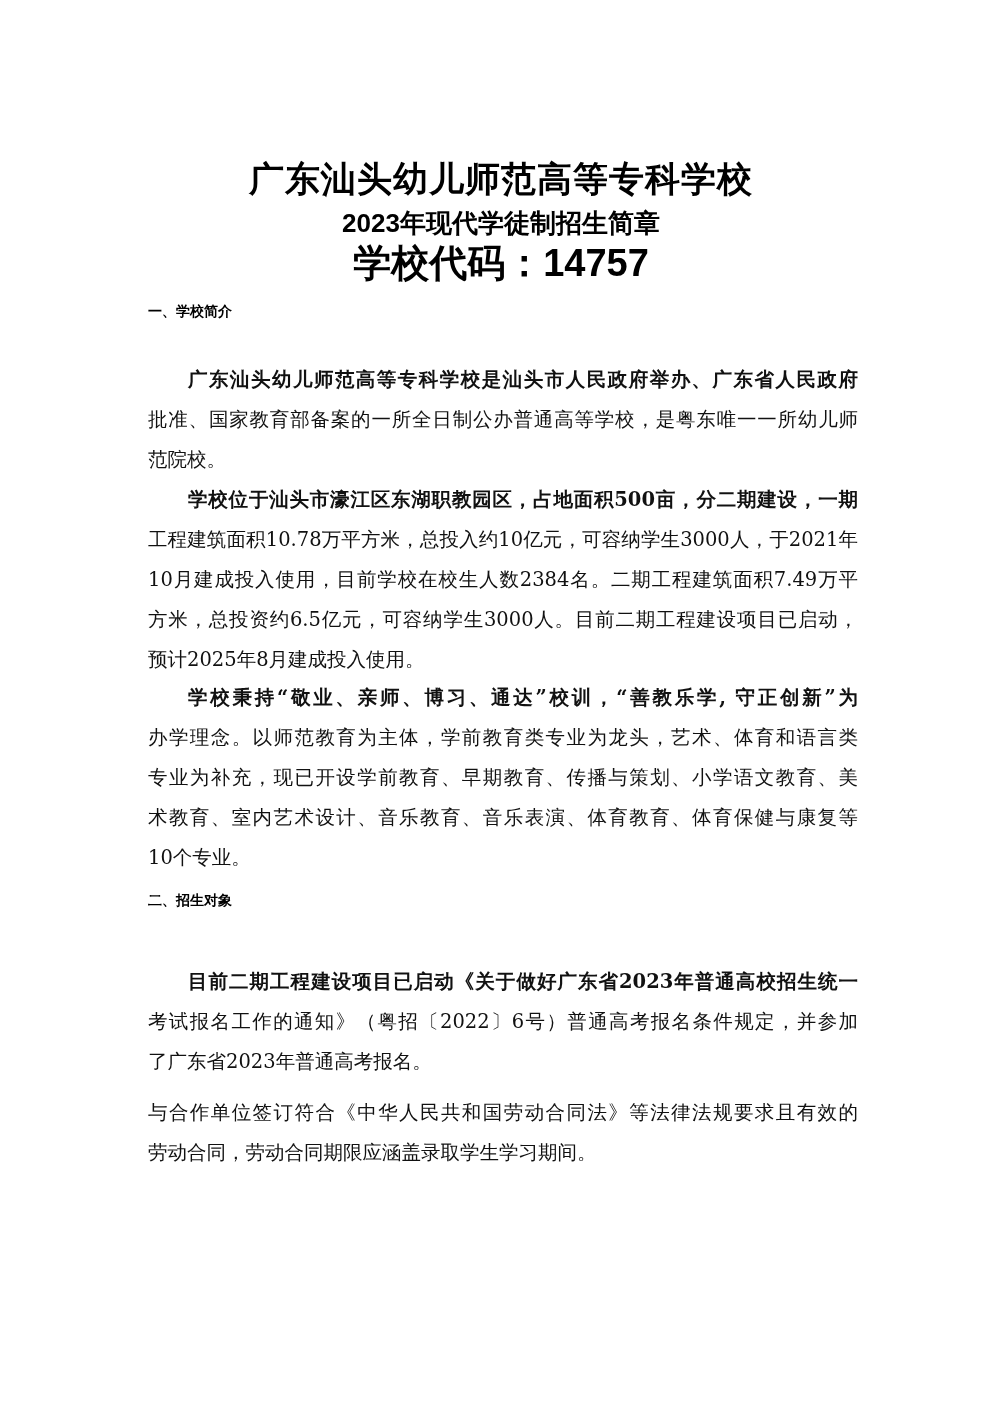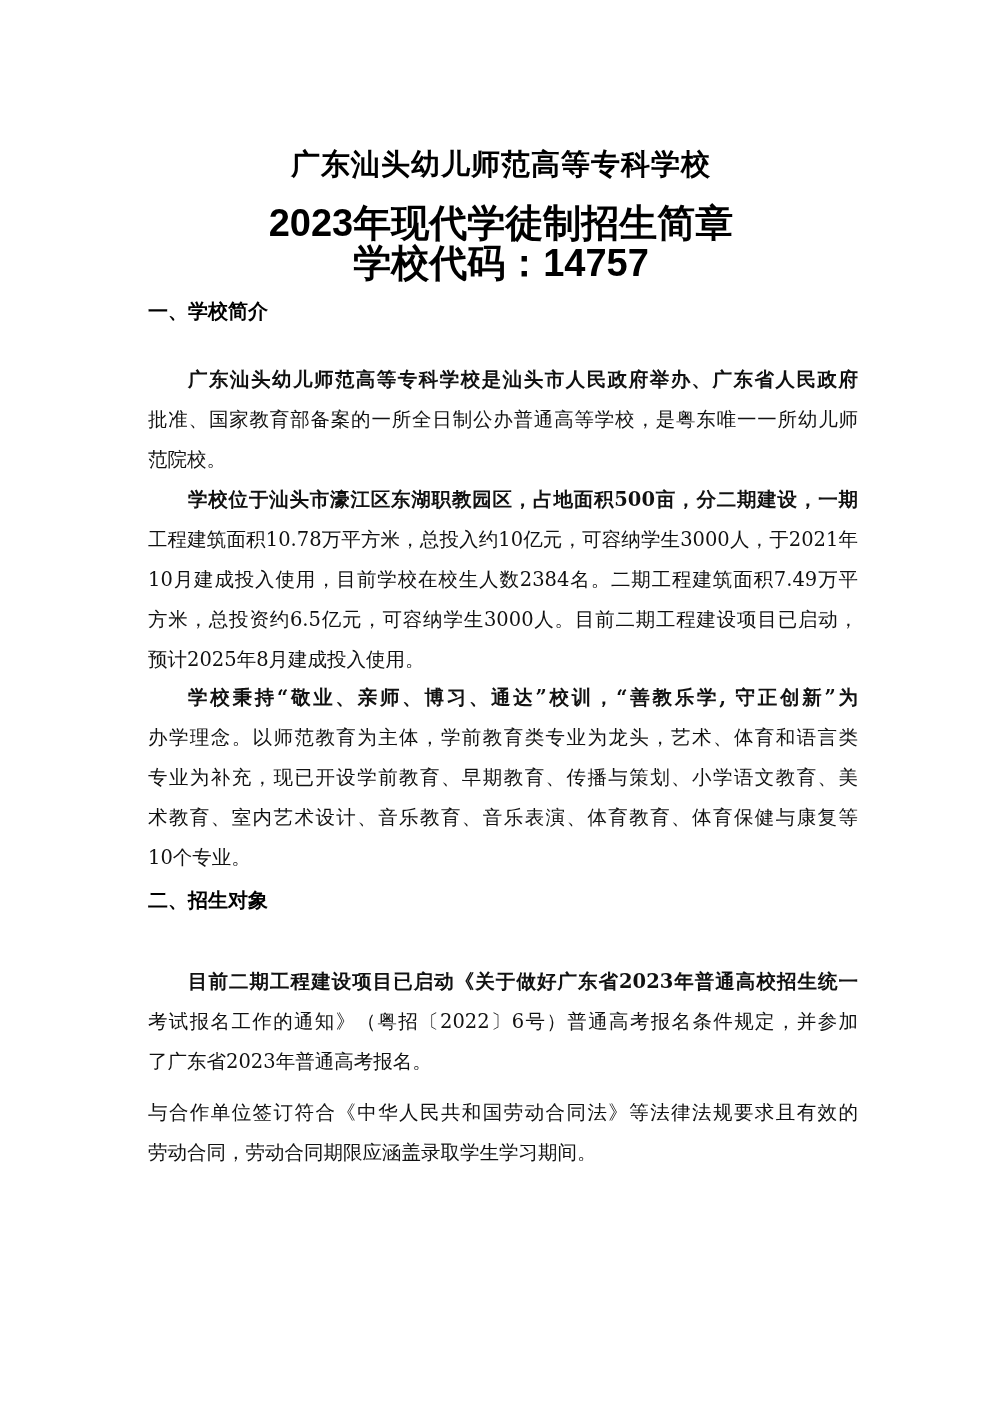--- a/index.html
+++ b/index.html
@@ -24,46 +24,46 @@
     }
     .title {
       position: absolute;
       left: 0;
       width: 1002px;
       text-align: center;
       white-space: nowrap;
       color: #000;
     }
     .title-1 {
-      top: 144px;
+      top: 160px;
       font-family: Liberation Serif, serif;
-      font-size: 29px;
+      font-size: 35px;
       font-weight: bold;
       letter-spacing: 1px;
       line-height: 40px;
     }
     .title-2 {
       top: 203px;
       font-family: "Liberation Sans", "DejaVu Sans", sans-serif;
-      font-size: 38px;
+      font-size: 26px;
       font-weight: bold;
       line-height: 40px;
     }
     .title-3 {
       top: 243px;
       font-family: "Liberation Sans", "DejaVu Sans", sans-serif;
       font-size: 38px;
       font-weight: bold;
       line-height: 40px;
     }
     .heading {
       position: absolute;
       left: 148px;
       font-family: "DejaVu Sans", "Liberation Sans", sans-serif;
-      font-size: 20px;
+      font-size: 14px;
       font-weight: bold;
       line-height: 30px;
       white-space: nowrap;
       color: #000;
     }
     .para {
       position: absolute;
       left: 148px;
       width: 710px;
       font-family: "DejaVu Serif", "Liberation Serif", serif;

